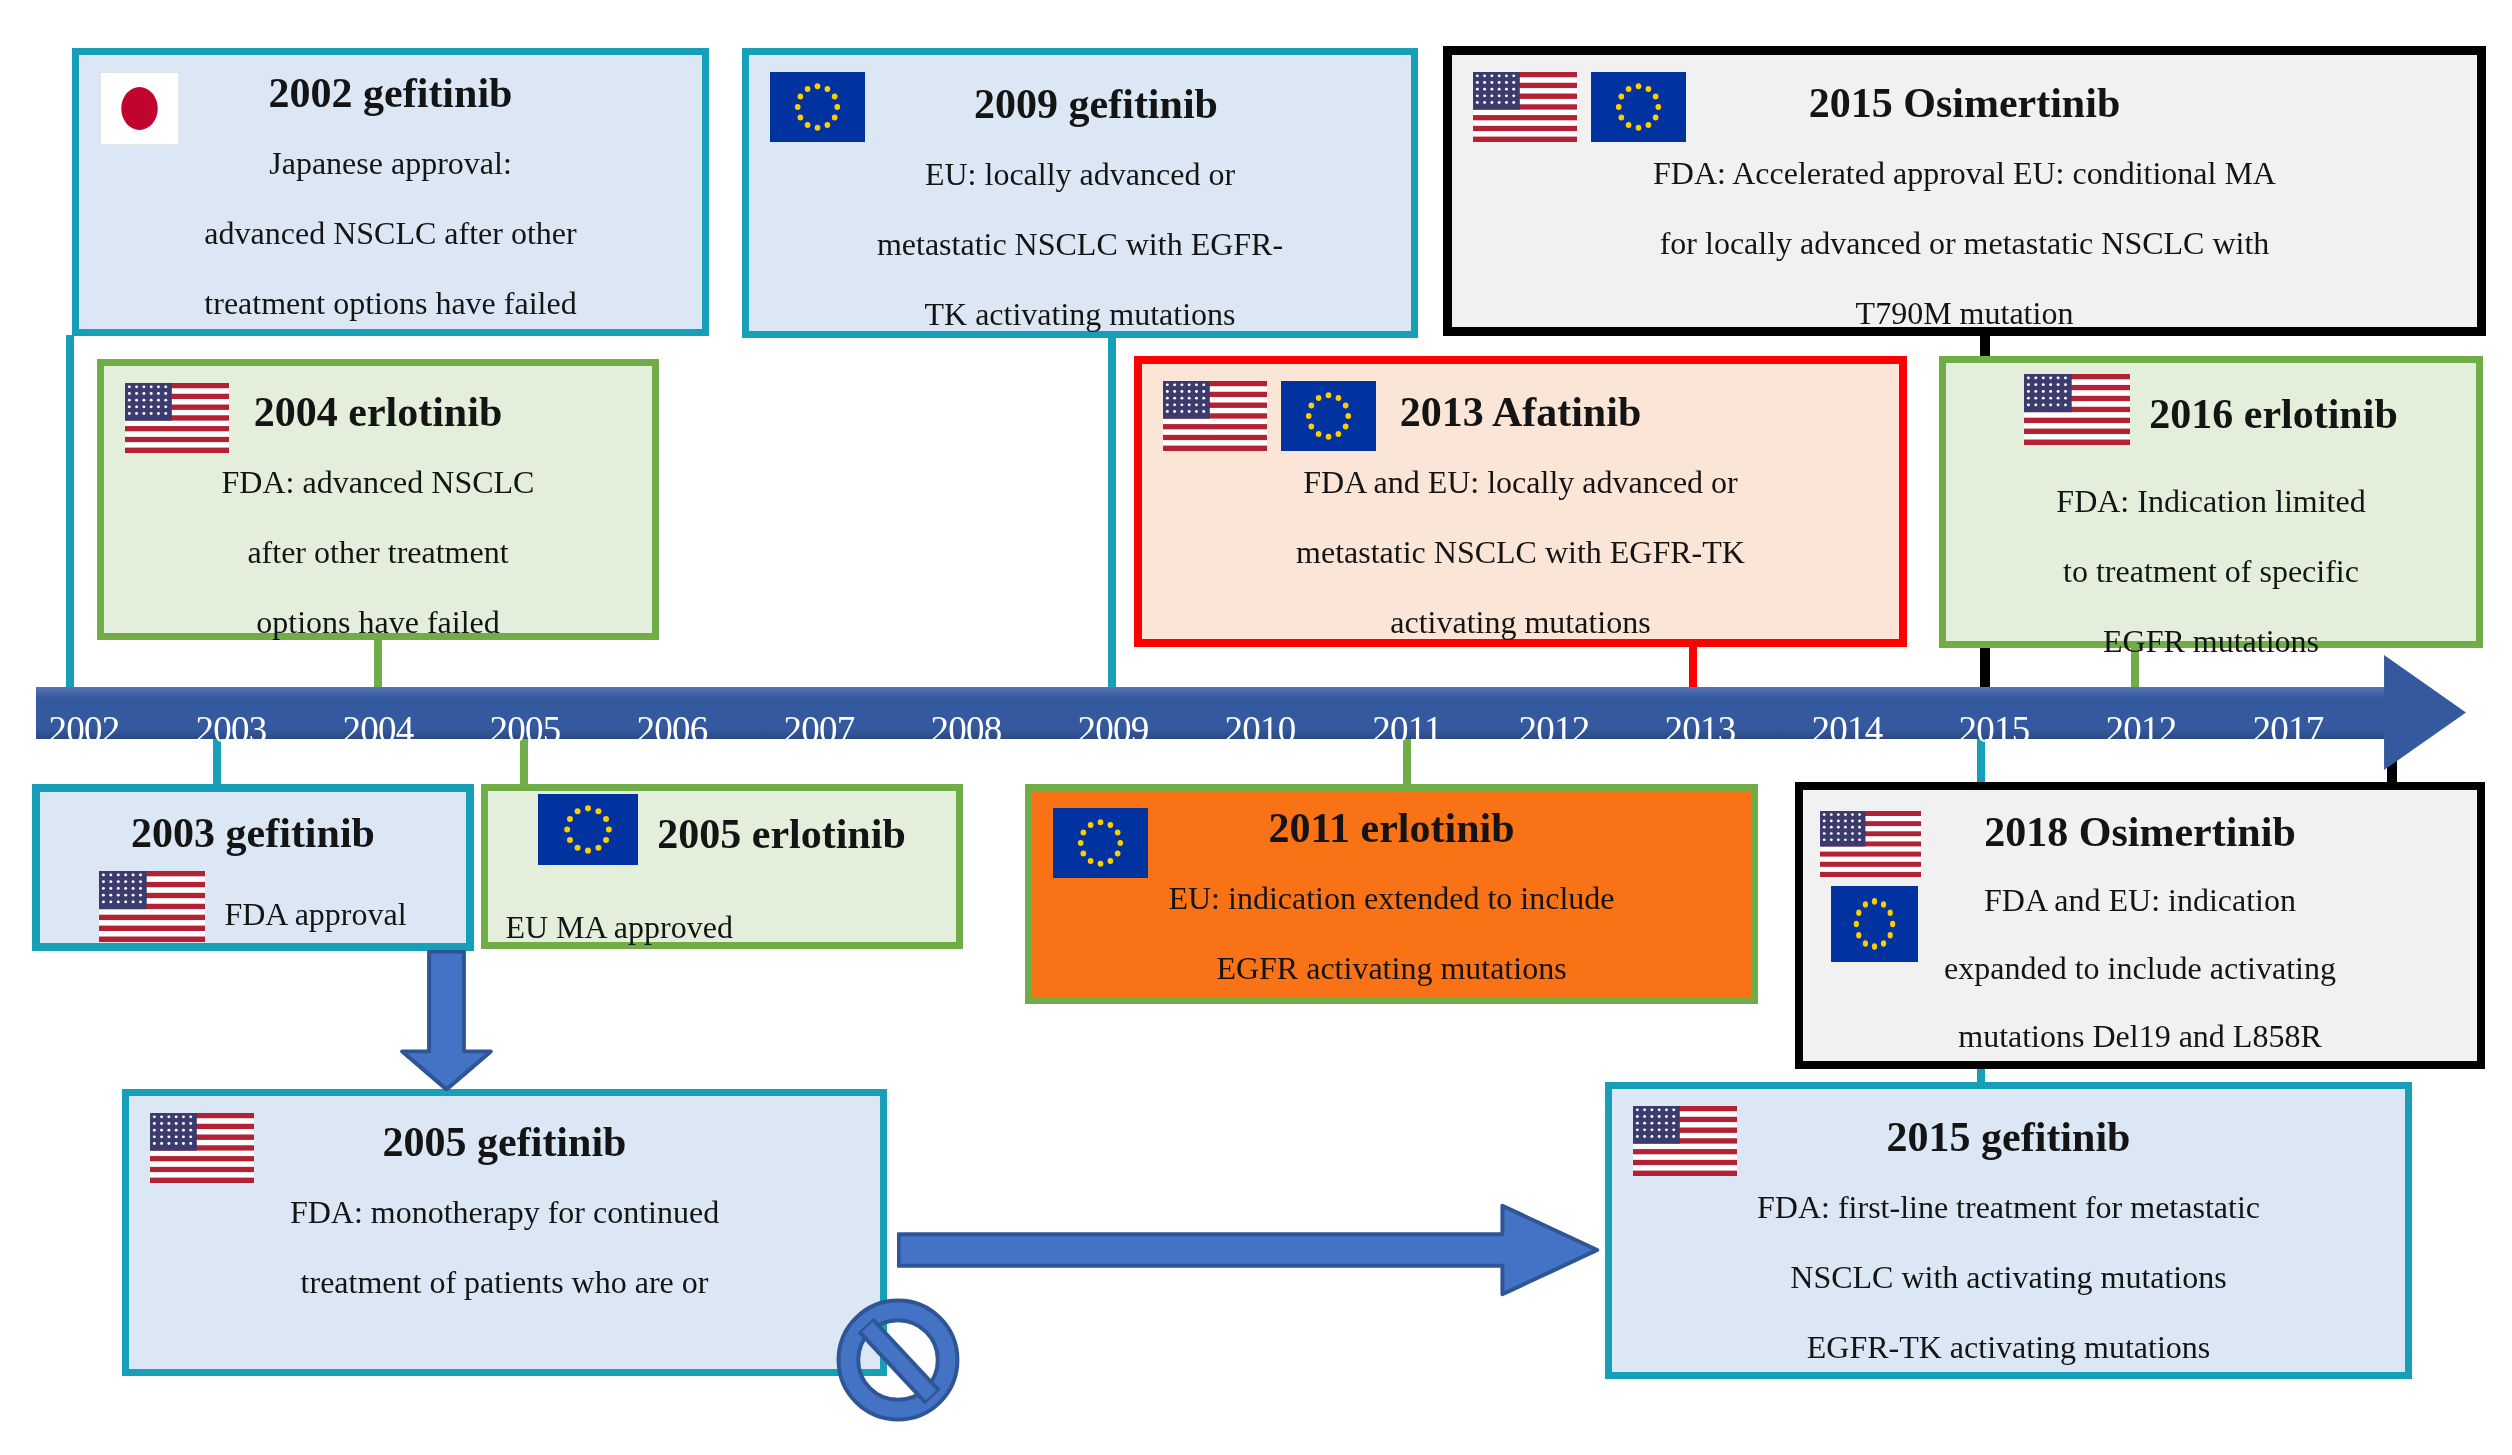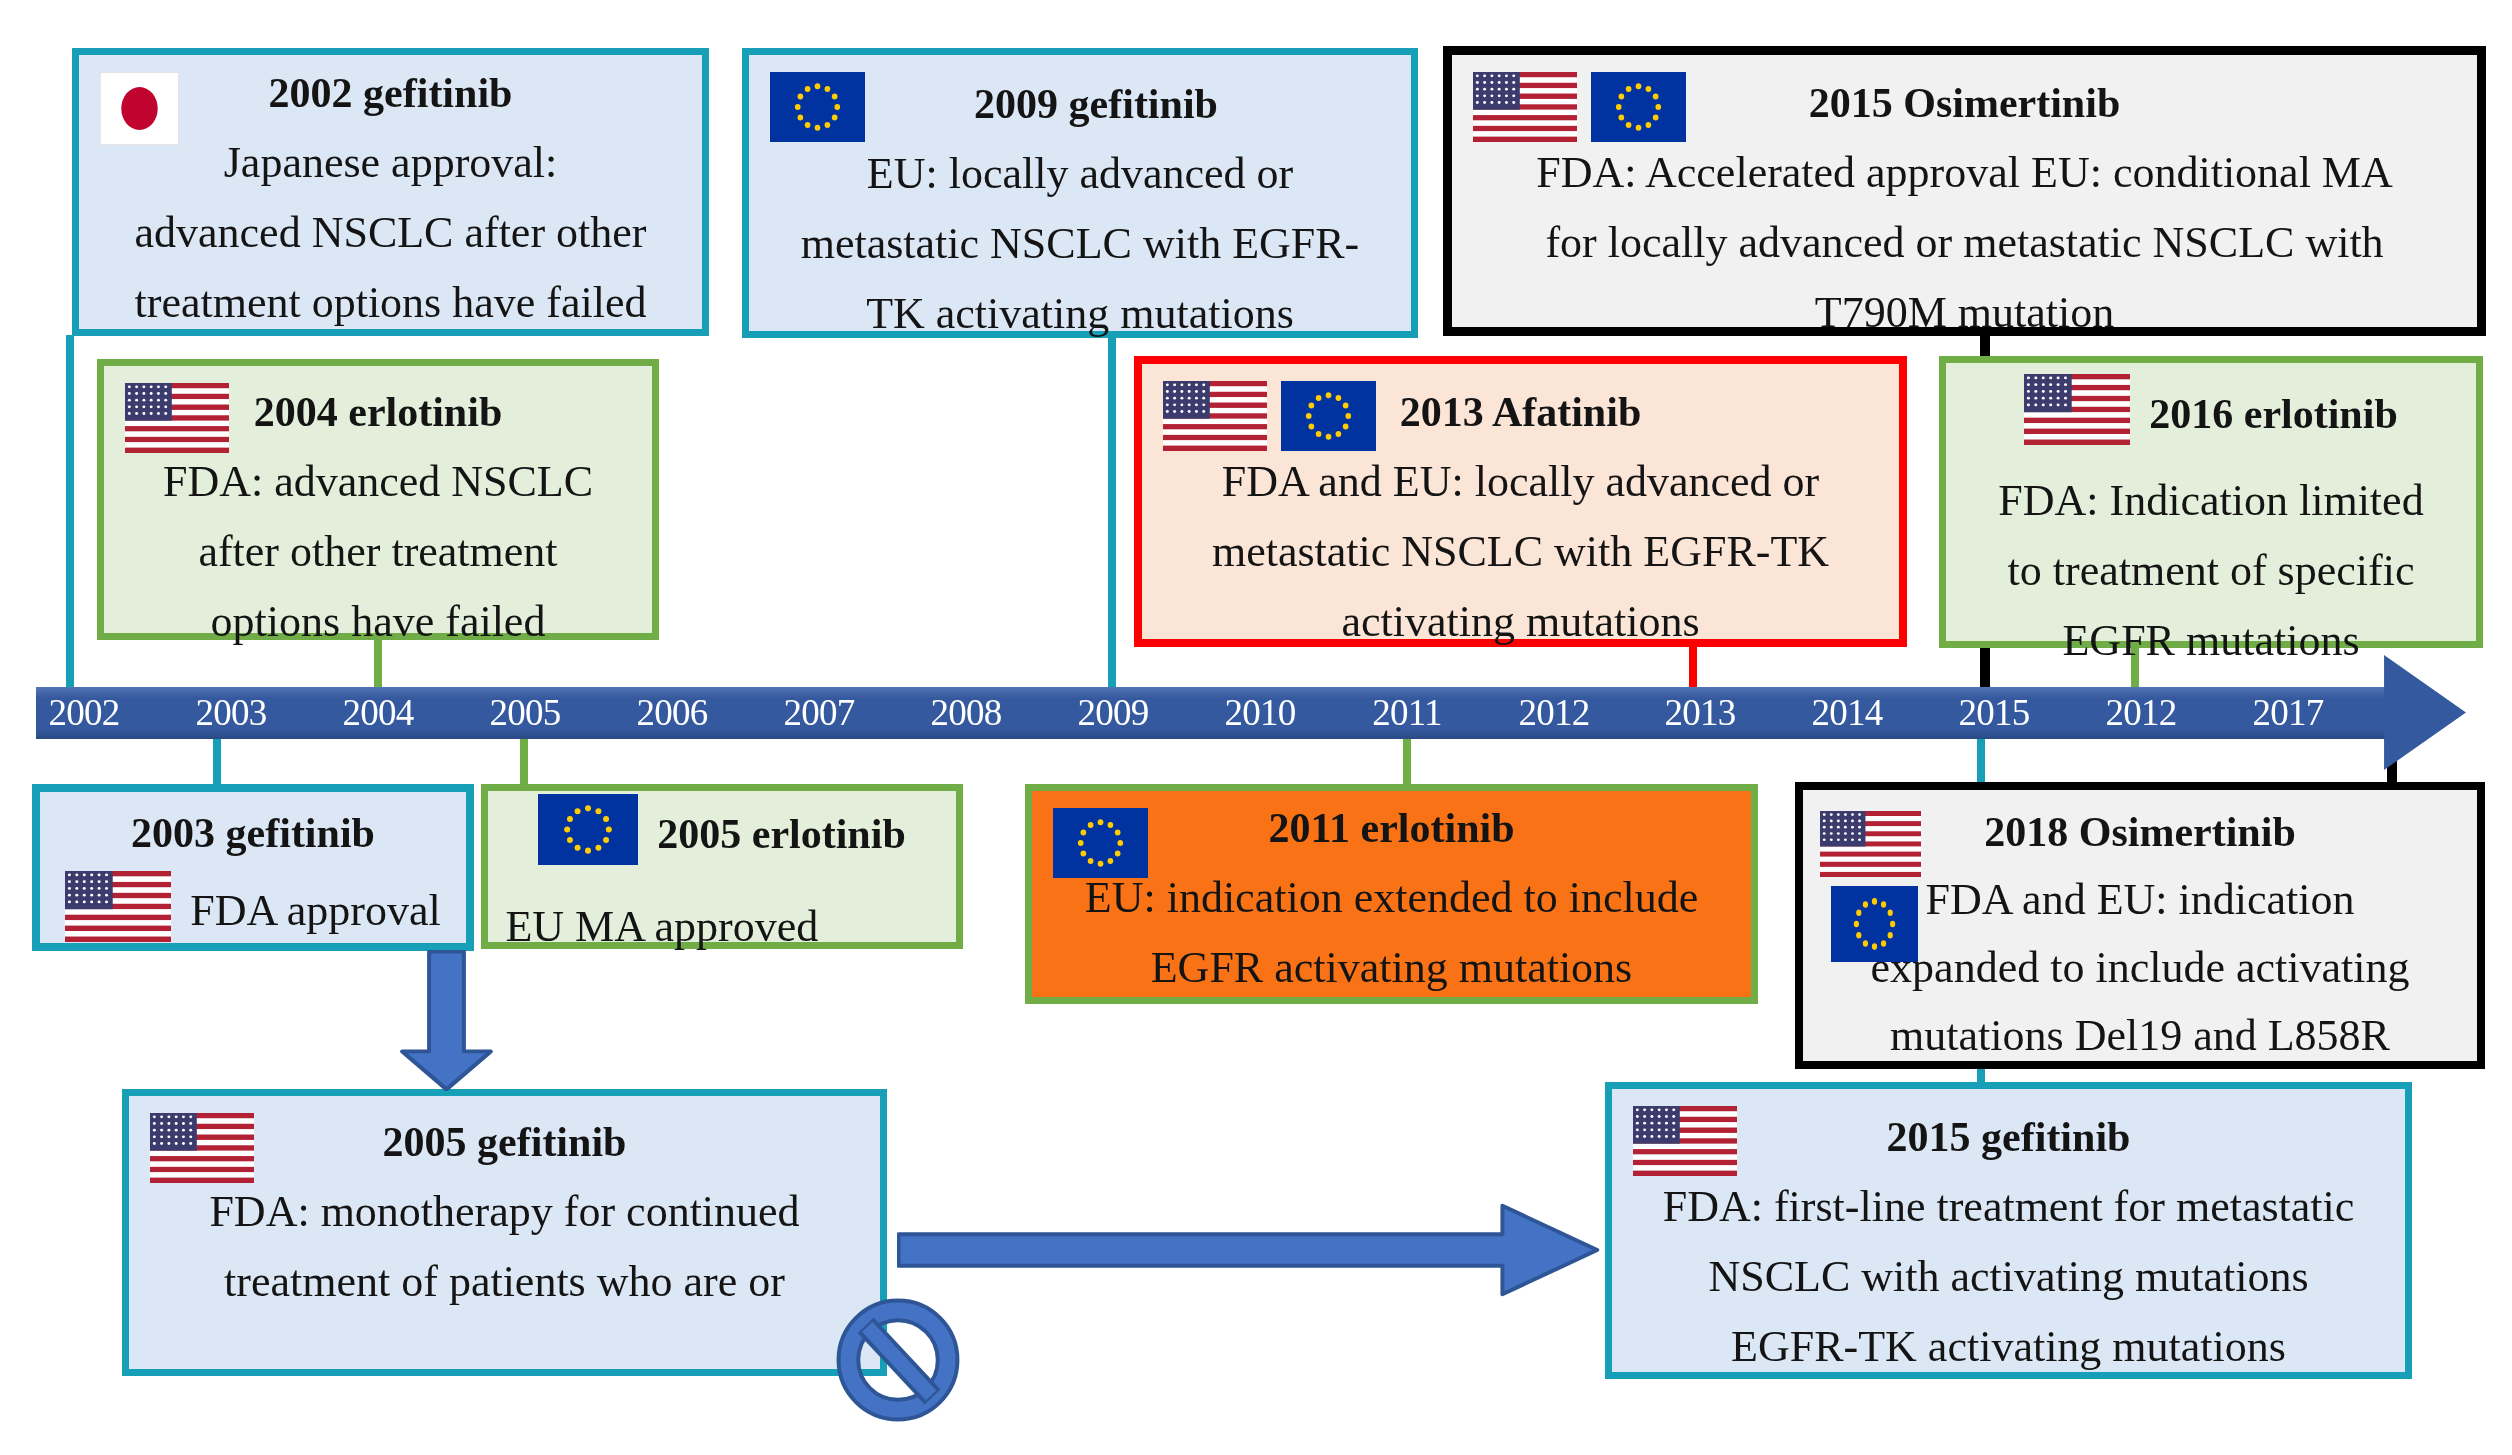--- a/index.html
+++ b/index.html
@@ -17,39 +17,39 @@
     text-align:center;
     color:#141414;
   }
   .box .title{
     font-weight:bold;
     font-size:42px;
     line-height:70px;
     white-space:nowrap;
   }
   .box .bodyline{
-    font-size:44px;
+    font-size:32px;
     line-height:70px;
     white-space:nowrap;
   }
   .flag-abs{position:absolute;}
   .flag-inline{display:inline-block;vertical-align:-17.4px;margin-right:19px;}
   .connector{position:absolute;z-index:1;}
   #timeline-bar{
     position:absolute;z-index:3;
     background:linear-gradient(#5474b4 0%,#35599e 22%,#35599e 80%,#2a4a85 100%);
     display:flex;align-items:center;
   }
   .yearlabel{
     position:absolute;
     color:#ffffff;
     font-size:37px;
     font-family:"Liberation Serif", serif;
     text-align:center;
-    top:4px;
+    top:21px;
     width:142px;
     letter-spacing:-0.8px;
   }
   #timeline-arrowhead{position:absolute;z-index:3;}
   .overlay{position:absolute;z-index:4;}
 </style>
 </head>
 <body>
 
 <div id="canvas">

